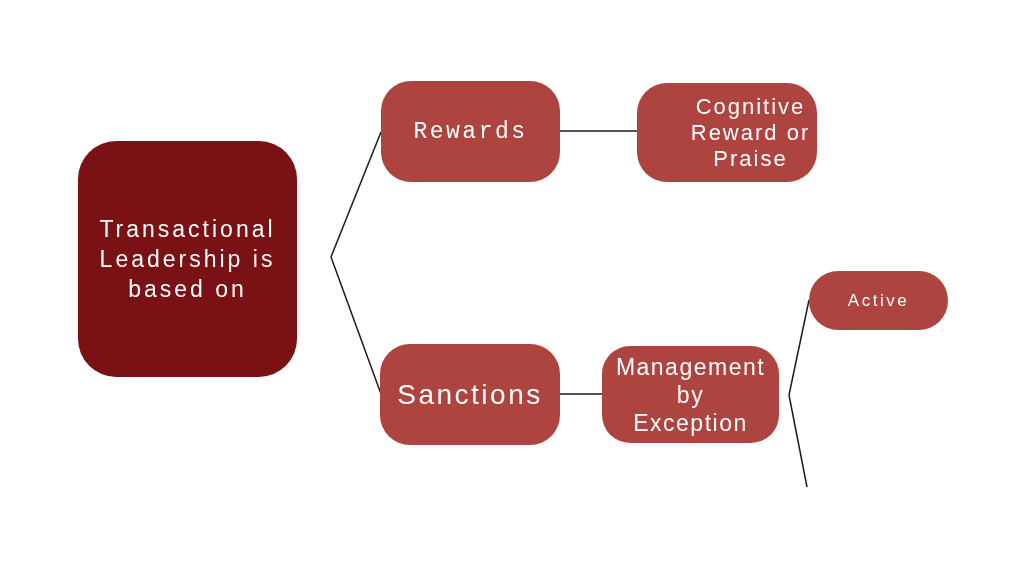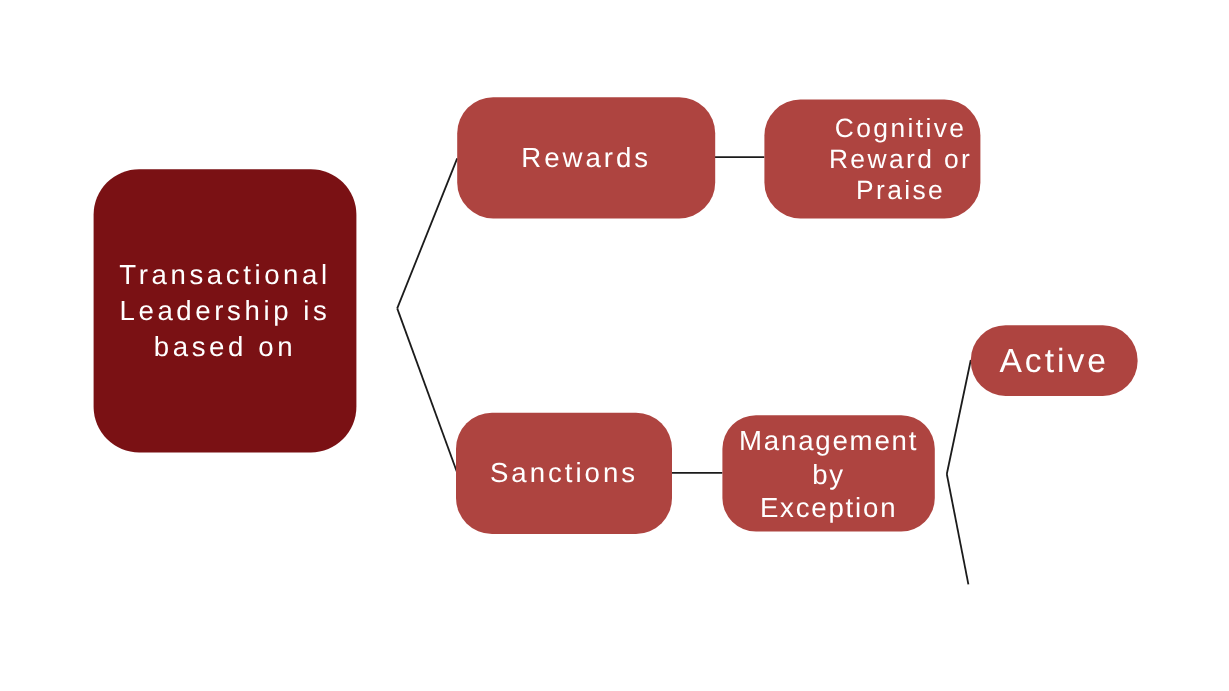--- a/index.html
+++ b/index.html
@@ -46,55 +46,56 @@
     left: 78px; top: 141px;
     width: 219px; height: 236px;
     border-radius: 38px;
     font-size: 23px;
     line-height: 30px;
     letter-spacing: 3px;
   }
   .node.child-node { background: var(--child-color); }
   .node.rewards-node {
     left: 381px; top: 81px;
-    width: 215px; height: 101px;
+    width: 179px; height: 101px;
     border-radius: 30px;
     font-size: 23px;
     letter-spacing: 2.5px;
+    font-family: Liberation Mono, monospace;
   }
   .node.cognitive-node {
     left: 637px; top: 83px;
     width: 180px; height: 99px;
     border-radius: 30px;
     font-size: 22px;
     line-height: 26px;
     letter-spacing: 2px;
     padding-left: 47px;
   }
   .node.sanctions-node {
     left: 380px; top: 344px;
     width: 180px; height: 101px;
     border-radius: 30px;
-    font-size: 23px;
+    font-size: 28px;
     letter-spacing: 2.5px;
   }
   .node.management-node {
     left: 602px; top: 346px;
     width: 177px; height: 97px;
     border-radius: 28px;
     font-size: 23px;
     line-height: 28px;
     letter-spacing: 1.5px;
     padding: 0 16px;
   }
   .node.active-node {
     left: 809px; top: 271px;
     width: 139px; height: 59px;
     border-radius: 29px;
-    font-size: 28px;
+    font-size: 17px;
     letter-spacing: 2.5px;
   }
   .node.passive-node {
     left: 807px; top: 457px;
     width: 142px; height: 60px;
     border-radius: 30px;
     font-size: 22px;
     letter-spacing: 2.5px;
   }
 </style>

